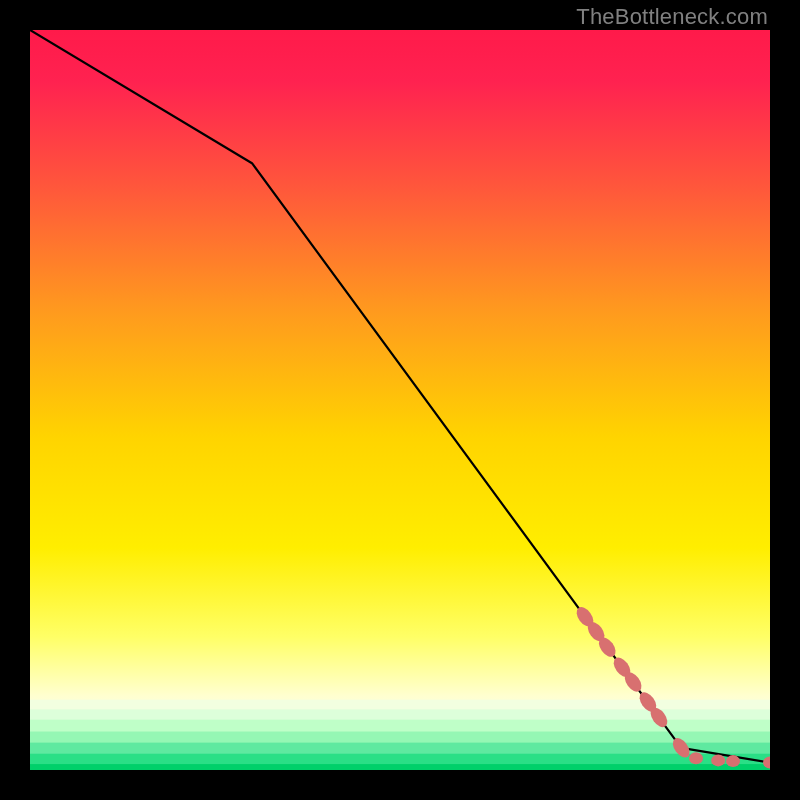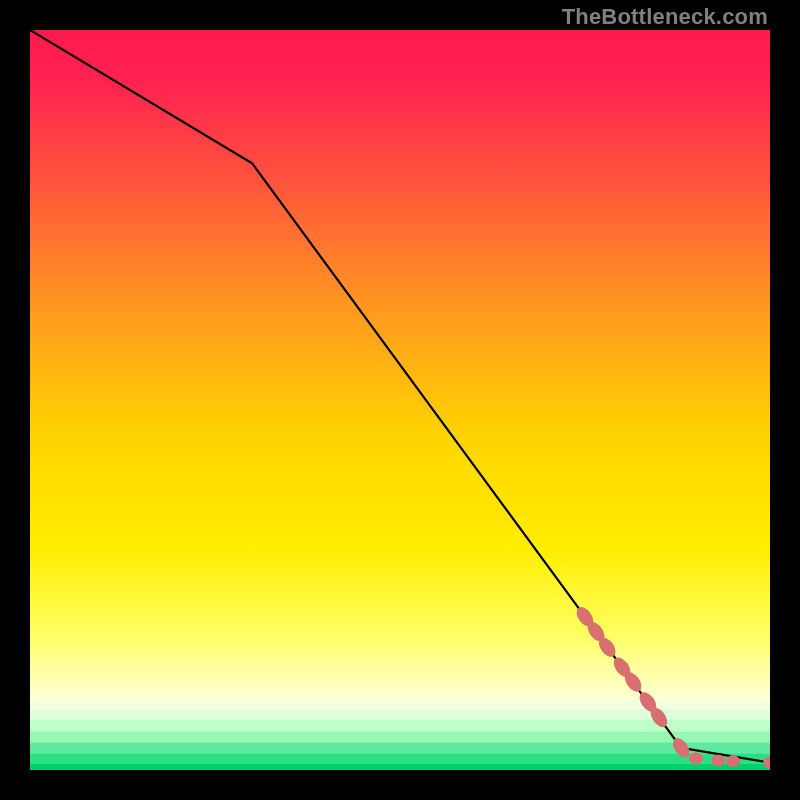--- a/index.html
+++ b/index.html
@@ -1,18 +1,18 @@
 <!DOCTYPE html>
 <html><head>
 <meta charset="utf-8">
 <style>
   html,body{margin:0;padding:0;width:800px;height:800px;overflow:hidden;background:#fff;font-family:Arial,Helvetica,sans-serif}
   .frame{position:absolute;left:0;top:0;width:800px;height:800px;background:#000}
   .plot{position:absolute;left:30px;top:30px;width:740px;height:740px;overflow:hidden}
-  .attrib{position:absolute;right:32px;top:4px;color:#808080;font-size:22px;font-weight:bold;letter-spacing:0.2px}
+  .attrib{position:absolute;right:32px;top:4px;color:#808080;font-size:22px;font-weight:normal;letter-spacing:0.2px}
   svg{display:block}
 </style>
 </head>
 <body>
 
 <div class="frame">
   <div class="attrib">TheBottleneck.com</div>
   <div class="plot">
     <svg id="chart-svg" width="740" height="740" viewBox="0 0 740 740">
         <defs>

